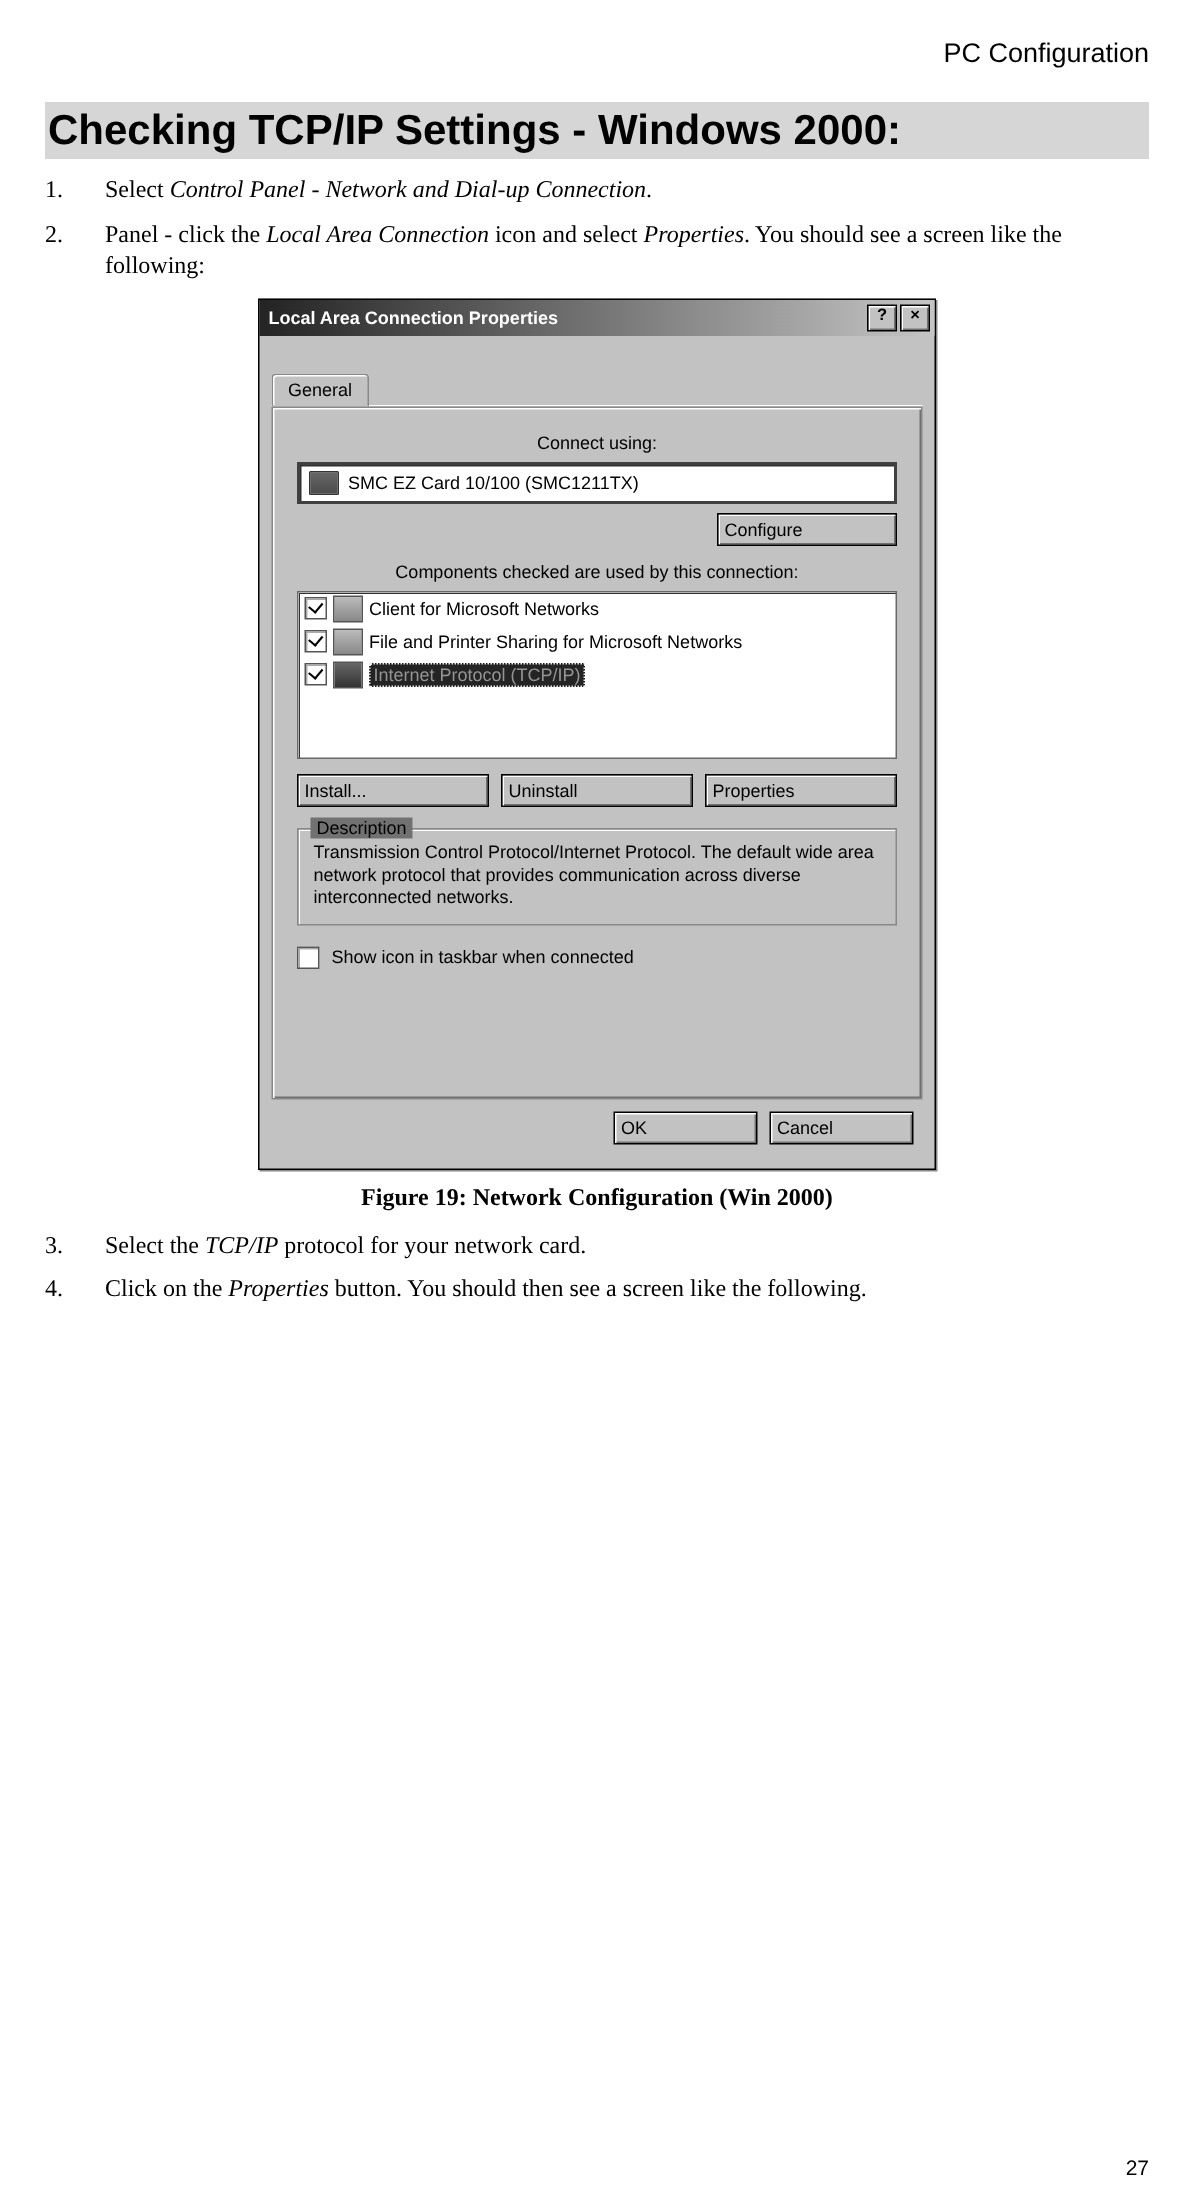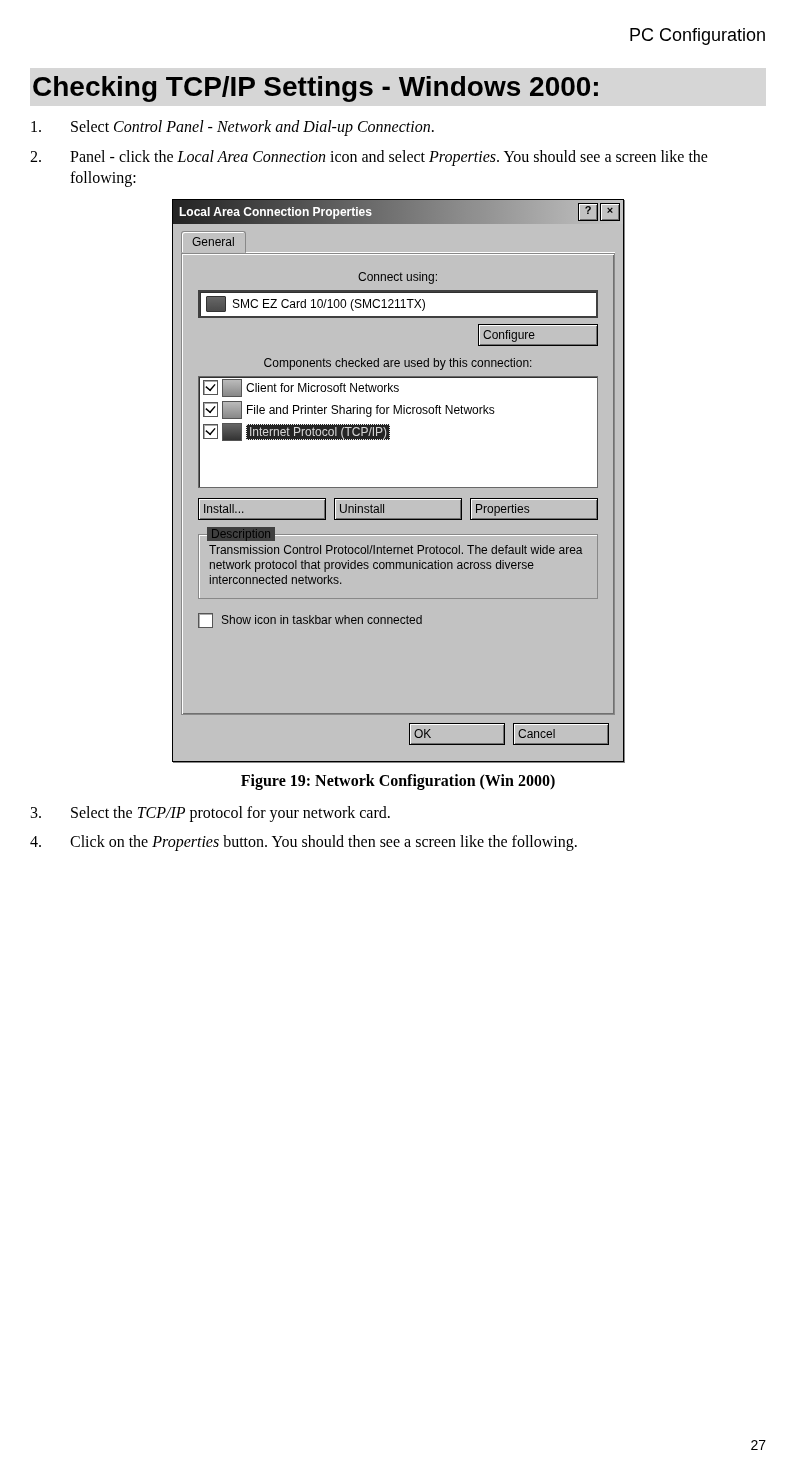--- a/index.html
+++ b/index.html
@@ -80,21 +80,21 @@
     box-shadow: inset 1px 1px 0 #fff, inset -1px -1px 0 #707070;
     margin-left: 2px;
     font-family: Arial, sans-serif;
     font-weight: bold;
     font-size: 11px;
     line-height: 12px;
     text-align: center;
     color: #000;
   }
   .dlg-body { padding: 6px 8px 8px 8px; position: relative; }
-  .tab-strip { border-bottom: 1px solid #fff; position: relative; height: 22px; }
+  .tab-strip { border-bottom: 1px solid #fff; position: relative; height: 22px; margin-top: 18px; }
   .tab {
     display: inline-block;
     padding: 3px 10px;
     background: #c2c2c2;
     border: 1px solid #888;
     border-bottom: 1px solid #c2c2c2;
     box-shadow: inset 1px 1px 0 #fff;
     border-radius: 3px 3px 0 0;
     position: relative;
     top: 1px;
@@ -163,36 +163,36 @@
     transform: rotate(40deg) scale(0.7);
   }
   .svc-icon {
     width: 18px; height: 16px; flex: none;
     background: #c2c2c2; border: 1px solid #555;
     position: relative;
   }
   .svc-icon.net { background: linear-gradient(#bbb,#888); }
   .svc-icon.tcp { background: linear-gradient(#666,#333); }
   .list-item.sel .li-text {
-    background: #0a246a; color: #86efac;
+    background: #0a246a; color: #14b8a6;
     border: 1px dotted #ff0; padding: 0 2px;
   }
   .btn-row { display: flex; gap: 8px; margin-top: 10px; }
   .btn-row .btn { flex: 1; }
   .groupbox {
     border: 1px solid #888;
     box-shadow: inset 1px 1px 0 #fff;
     padding: 8px 10px 10px 10px;
     margin-top: 14px;
     position: relative;
   }
   .groupbox .legend {
     position: absolute;
     top: -8px; left: 8px;
-    background: #be185d;
+    background: #d946ef;
     padding: 0 4px;
     font-size: 12px;
   }
   .desc-text { font-family: Arial, sans-serif; line-height: 1.25; }
   .taskbar-row { display: flex; align-items: center; gap: 8px; margin-top: 14px; }
   .footer-btns {
     display: flex; justify-content: flex-end; gap: 8px;
     padding: 8px 6px;
   }
   .footer-btns .btn { width: 86px; }

